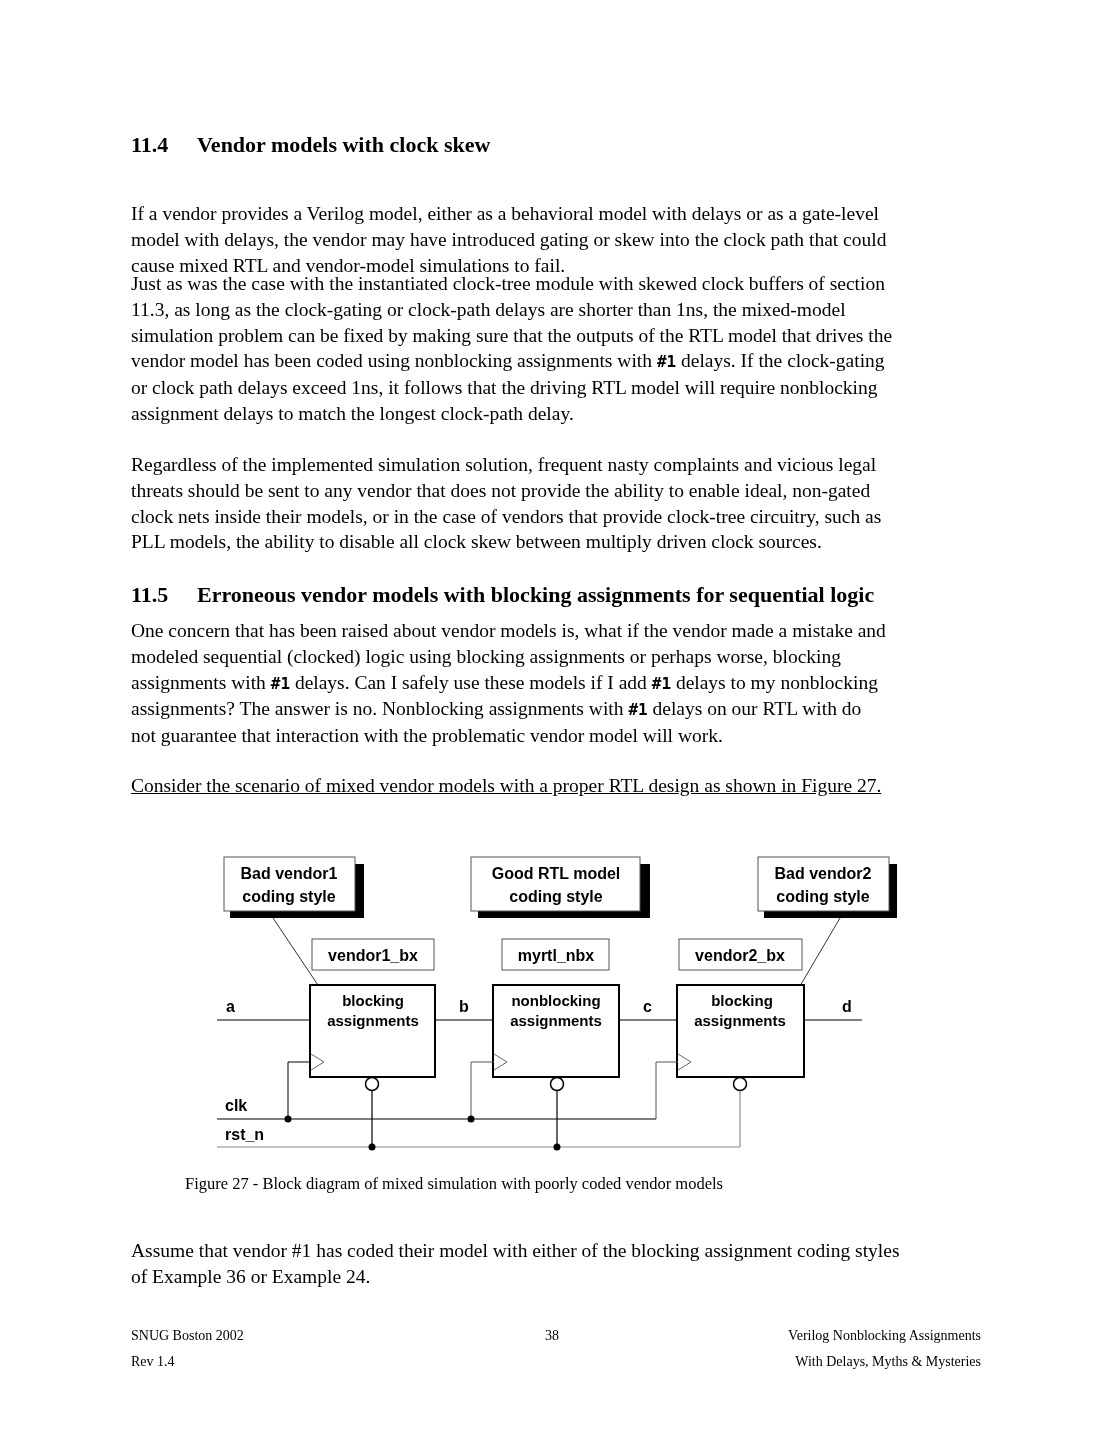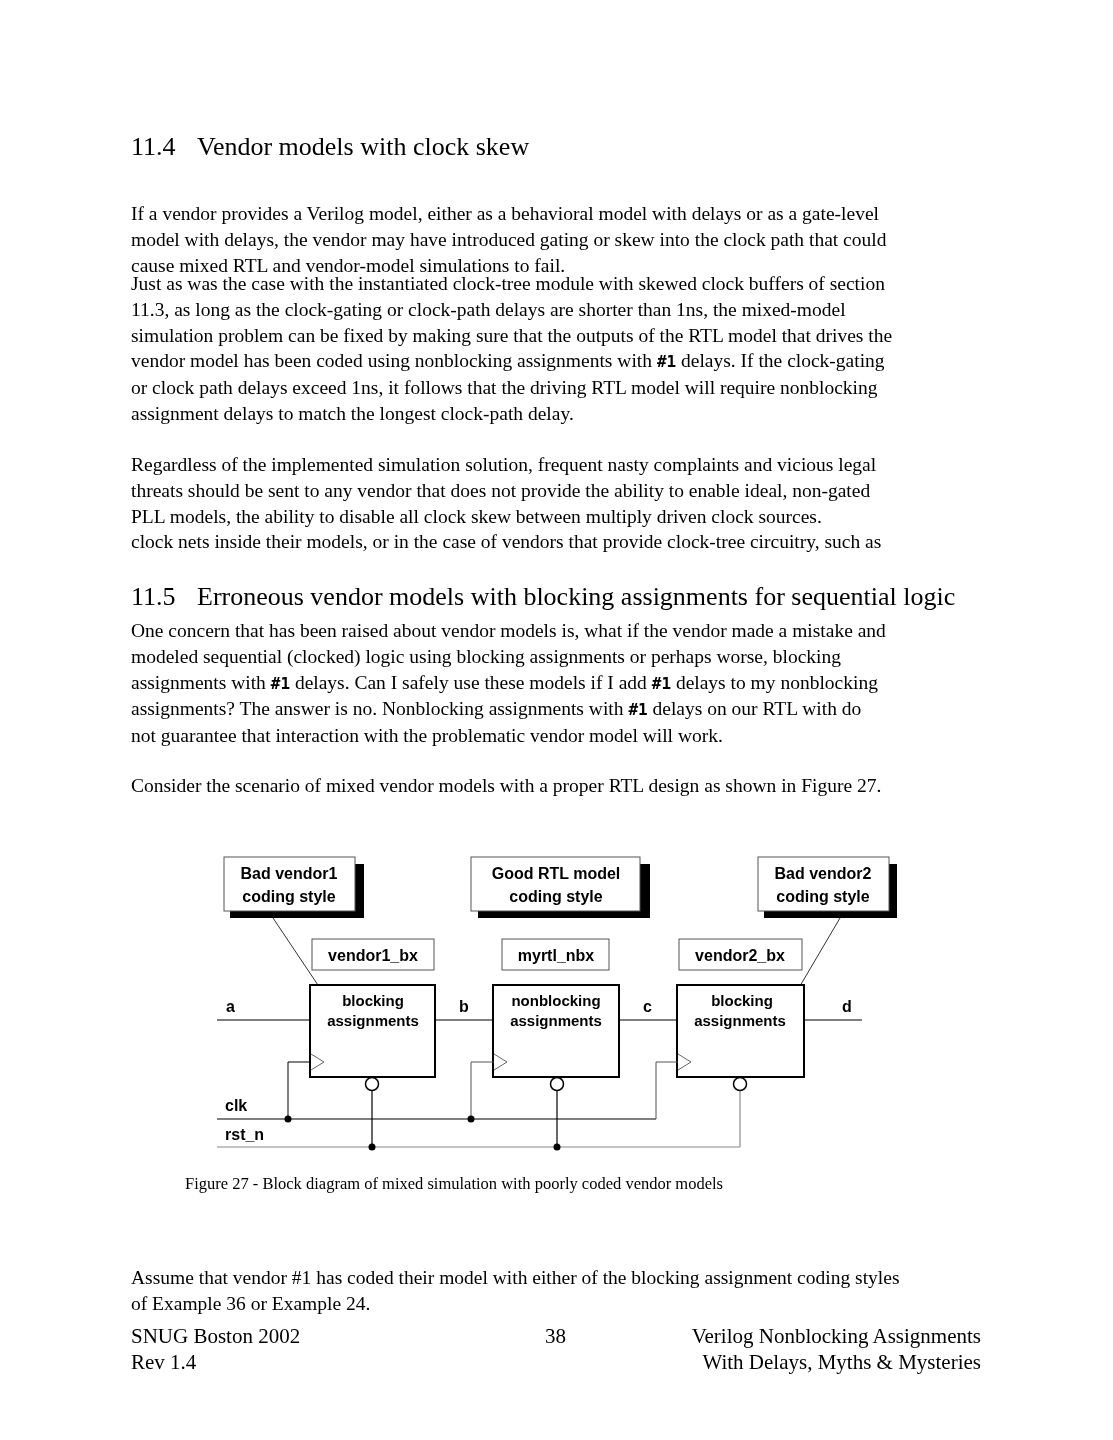--- a/index.html
+++ b/index.html
@@ -1,25 +1,25 @@
 <!DOCTYPE html>
 <html><head>
 <meta charset="utf-8">
 <style>
   html, body { margin: 0; padding: 0; background: #ffffff; }
   body { width: 1113px; height: 1440px; position: relative; overflow: hidden;
          font-family: "Liberation Serif", serif; color: #000; }
   .abs { position: absolute; }
-  .h { font-weight: normal; font-size: 26px; left: 131px; }
+  .h { font-weight: bold; font-size: 22px; left: 131px; }
   .h .num { display: inline-block; width: 66px; }
   .p { left: 131px; width: 860px; font-size: 19.5px; line-height: 25.8px; }
   .p .ln { display: block; white-space: nowrap; }
   .code { font-family: "DejaVu Sans Mono", monospace; font-weight: bold; font-size: 16px; }
   .caption { left: 0; width: 908px; text-align: center; font-size: 16.5px; top: 1174px; }
-  .footer { font-size: 21px; line-height: 26px; }
+  .footer { font-size: 14px; line-height: 26px; }
   svg text { font-family: "Liberation Sans", sans-serif; font-weight: bold; }
 </style>
 </head>
 <body>
 
 <div class="abs h" style="top:132px;">
   <span class="num">11.4</span><span>Vendor models with clock skew</span>
 </div>
 
 <div class="abs p" style="top:169px;margin-top:32px;">
@@ -33,37 +33,37 @@
   <span class="ln">11.3, as long as the clock-gating or clock-path delays are shorter than 1ns, the mixed-model</span>
   <span class="ln">simulation problem can be fixed by making sure that the outputs of the RTL model that drives the</span>
   <span class="ln"><span>vendor model has been coded using nonblocking assignments with </span><span class="code">#1</span><span> delays. If the clock-gating</span></span>
   <span class="ln">or clock path delays exceed 1ns, it follows that the driving RTL model will require nonblocking</span>
   <span class="ln">assignment delays to match the longest clock-path delay.</span>
 </div>
 
 <div class="abs p" style="top:452px;">
   <span class="ln">Regardless of the implemented simulation solution, frequent nasty complaints and vicious legal</span>
   <span class="ln">threats should be sent to any vendor that does not provide the ability to enable ideal, non-gated</span>
+  <span class="ln">clock nets inside their models, or in the case of vendors that provide clock-tree circuitry, such as</span>
   <span class="ln">PLL models, the ability to disable all clock skew between multiply driven clock sources.</span>
-  <span class="ln">clock nets inside their models, or in the case of vendors that provide clock-tree circuitry, such as</span>
 </div>
 
 <div class="abs h" style="top:582px;">
   <span class="num">11.5</span><span>Erroneous vendor models with blocking assignments for sequential logic</span>
 </div>
 
 <div class="abs p" style="top:618px;">
   <span class="ln">One concern that has been raised about vendor models is, what if the vendor made a mistake and</span>
   <span class="ln">modeled sequential (clocked) logic using blocking assignments or perhaps worse, blocking</span>
   <span class="ln"><span>assignments with </span><span class="code">#1</span><span> delays. Can I safely use these models if I add </span><span class="code">#1</span><span> delays to my nonblocking</span></span>
   <span class="ln"><span>assignments? The answer is no. Nonblocking assignments with </span><span class="code">#1</span><span> delays on our RTL with do</span></span>
   <span class="ln">not guarantee that interaction with the problematic vendor model will work.</span>
 </div>
 
-<div class="abs p" style="top:773px;">
+<div class="abs p" style="top:773px;text-decoration:underline;">
   <span class="ln">Consider the scenario of mixed vendor models with a proper RTL design as shown in Figure 27.</span>
 </div>
 
 <svg class="abs" style="left:0; top:0;" width="1113" height="1440">
   <defs>
     <marker id="arr" markerWidth="8" markerHeight="8" refX="7" refY="4" orient="auto">
       <path d="M0,0 L8,4 L0,8 Z" fill="#000"></path>
     </marker>
   </defs>
 
@@ -146,21 +146,21 @@
   <text x="226" y="1012" font-size="16">a</text>
   <text x="459" y="1012" font-size="16">b</text>
   <text x="643" y="1012" font-size="16">c</text>
   <text x="842" y="1012" font-size="16">d</text>
   <text x="225" y="1111" font-size="16">clk</text>
   <text x="225" y="1140" font-size="16">rst_n</text>
 </svg>
 
 <div class="abs caption">Figure 27 - Block diagram of mixed simulation with poorly coded vendor models</div>
 
-<div class="abs p" style="top:1265px;">
+<div class="abs p" style="top:1238px;">
   <span class="ln">Assume that vendor #1 has coded their model with either of the blocking assignment coding styles</span>
   <span class="ln">of Example 36 or Example 24.</span>
 </div>
 
 <div class="abs footer" style="left:131px; top:1323px;">
   <div>SNUG Boston 2002</div>
   <div>Rev 1.4</div>
 </div>
 <div class="abs footer" style="left:545px; top:1323px;">38</div>
 <div class="abs footer" style="right:132px; top:1323px; text-align:right;">

